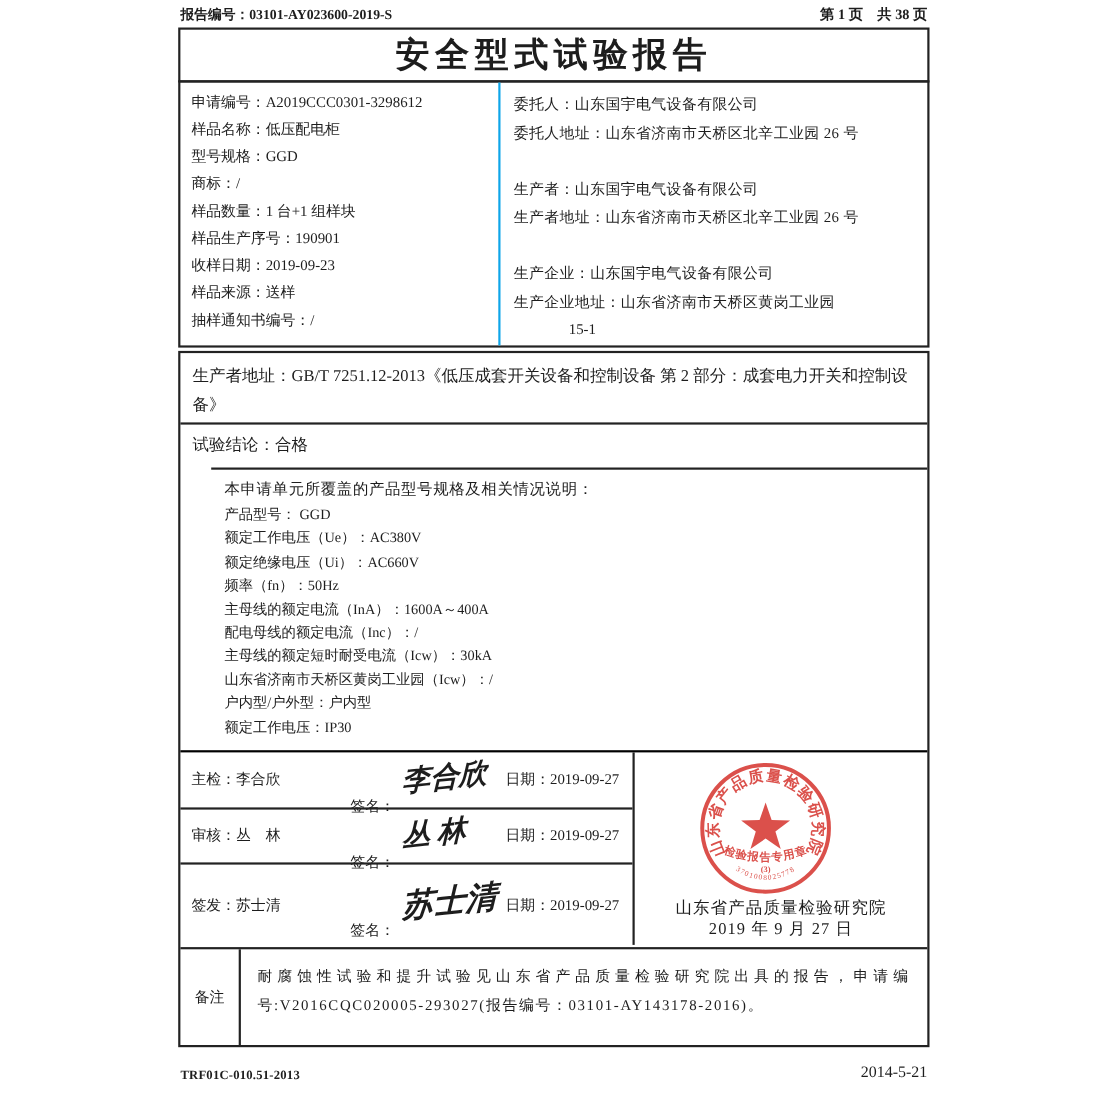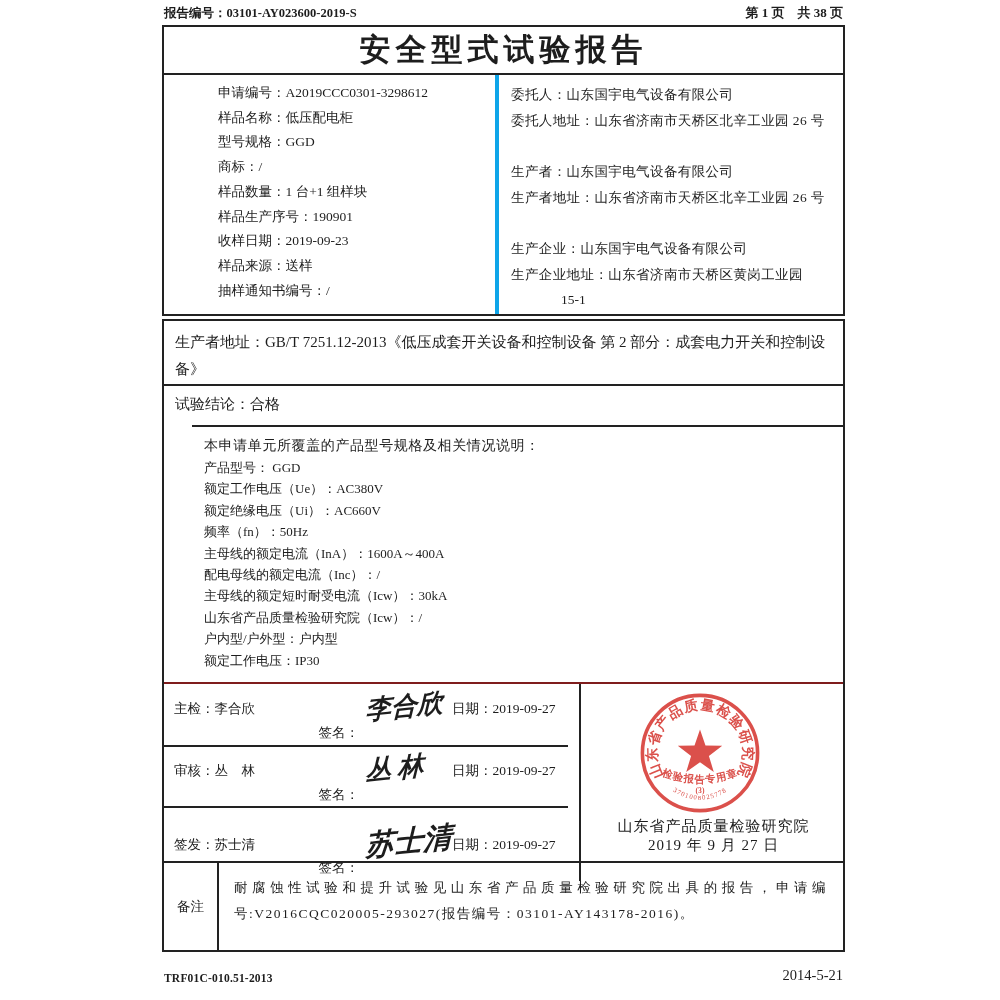--- a/index.html
+++ b/index.html
@@ -13,38 +13,38 @@
   .meta-row{display:flex;justify-content:space-between;align-items:flex-end;
             font-weight:bold;font-size:12.5px;padding:0 2px 3px 2px;}
   .meta-right{font-size:13px;}
 
   
   .title-box{border:2px solid #222;height:50px;display:flex;align-items:center;justify-content:center;}
   .title-box h1{margin:0;font-size:31px;font-weight:600;letter-spacing:5px;text-align:right;}
 
   
   .info-box{border:2px solid #222;margin-top:-2px;height:243px;display:flex;}
-  .info-left{width:291px;border-right:4px solid #0ea5e9;padding:6px 10px 0 10px;margin-left:44px;}
+  .info-left{width:291px;border-right:2px solid #0ea5e9;padding:6px 10px 0 10px;}
   .info-left .f-line{font-size:13.5px;line-height:24.7px;white-space:nowrap;}
   .info-right{flex:1;padding:7px 12px 0 12px;}
   .party-group{margin-bottom:26px;}
   .party-line{font-size:13.5px;line-height:25.5px;letter-spacing:0.4px;white-space:nowrap;}
   .party-cont{font-size:13.5px;line-height:25.5px;padding-left:50px;}
 
   
   .main-box{border:2px solid #222;margin-top:3px;}
   .sec-standard{height:63px;padding:8px 11px 0 11px;font-size:15px;line-height:27px;}
   .sec-conclusion{height:41px;border-top:2px solid #222;padding:9px 11px 0 11px;font-size:15px;}
   .sec-coverage{height:257px;border-top:2px solid #222;padding:7px 12px 0 12px;margin-left:28px;}
   .cov-title{font-size:14px;line-height:23px;letter-spacing:0.6px;}
   .cov-item{font-size:13px;line-height:21.4px;}
 
   
-  .sec-sign{height:179px;border-top:2px solid #7f1d1d;display:grid;
-            grid-template-columns:1fr 268px;grid-template-rows:50px 50px 75px;gap:11px;}
+  .sec-sign{height:179px;border-top:2px solid #000000;display:grid;
+            grid-template-columns:1fr 268px;grid-template-rows:50px 50px 75px;}
   .sign-row{grid-column:1;display:flex;align-items:center;padding:0 12px 0 10px;font-size:13.5px;}
   .sign-row.r2,.sign-row.r3{border-top:2px solid #222;}
   .sign-role{white-space:pre;}
   .sign-name{width:86px;white-space:pre;}
   .sign-label{margin-left:18px;white-space:pre;margin-top:47px;}
   .handwrite{font-size:26px;font-weight:bold;font-style:italic;
              transform:rotate(-6deg) skewX(-6deg);display:inline-block;
              margin-left:6px;position:relative;top:-3px;white-space:pre;}
   .r3 .handwrite{font-size:29px;}
   .sign-date{margin-left:auto;white-space:pre;}
@@ -126,21 +126,21 @@
       </div>
       <div class="sec-coverage">
         <div class="cov-title">本申请单元所覆盖的产品型号规格及相关情况说明：</div>
         <div class="cov-item"><span>产品型号：</span><span> GGD</span></div>
         <div class="cov-item"><span>额定工作电压（Ue）：</span><span>AC380V</span></div>
         <div class="cov-item"><span>额定绝缘电压（Ui）：</span><span>AC660V</span></div>
         <div class="cov-item"><span>频率（fn）：</span><span>50Hz</span></div>
         <div class="cov-item"><span>主母线的额定电流（InA）：</span><span>1600A～400A</span></div>
         <div class="cov-item"><span>配电母线的额定电流（Inc）：</span><span>/</span></div>
         <div class="cov-item"><span>主母线的额定短时耐受电流（Icw）：</span><span>30kA</span></div>
-        <div class="cov-item"><span>山东省产品质量检验研究院（Icw）：</span><span>/</span></div>
+        <div class="cov-item"><span>山东省济南市天桥区黄岗工业园（Icw）：</span><span>/</span></div>
         <div class="cov-item"><span>户内型/户外型：</span><span>户内型</span></div>
         <div class="cov-item"><span>额定工作电压：</span><span>IP30</span></div>
       </div>
 
       <div class="sec-sign">
         <div class="sign-row r1">
           <span class="sign-role">主检：</span>
             <span class="sign-name">李合欣</span>
             <span class="sign-label">签名：</span>
             <span class="handwrite">李合欣</span>

